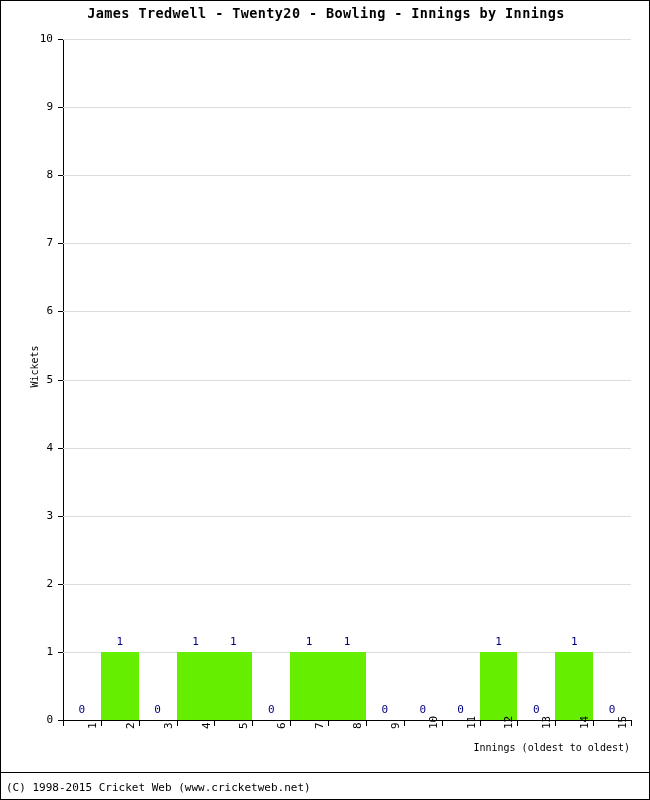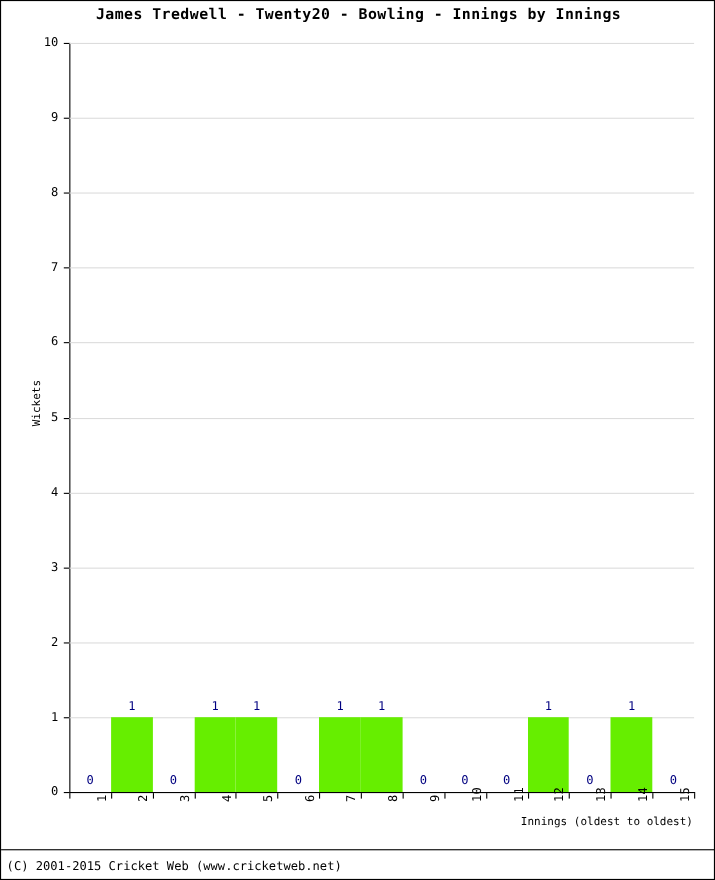--- a/index.html
+++ b/index.html
@@ -264,15 +264,15 @@
       <div class="xtick-mark" style="left: 592.133px;"></div>
       <div class="xtick-label" style="left: 578.2px;">14</div>
       <div class="xtick-mark" style="left: 630px;"></div>
       <div class="xtick-label" style="left: 616.067px;">15</div>
       <div class="xtick-mark" style="left: 62px;"></div>
     </div>
 
   <div id="xlabel">Innings (oldest to oldest)</div>
 
   <div id="footer-separator"></div>
-  <div id="footer-text">(C) 2001-2015 Cricket Web (www.cricketweb.net)</div>
+  <div id="footer-text">(C) 1998-2015 Cricket Web (www.cricketweb.net)</div>
 
 </div>
 
 </body></html>

